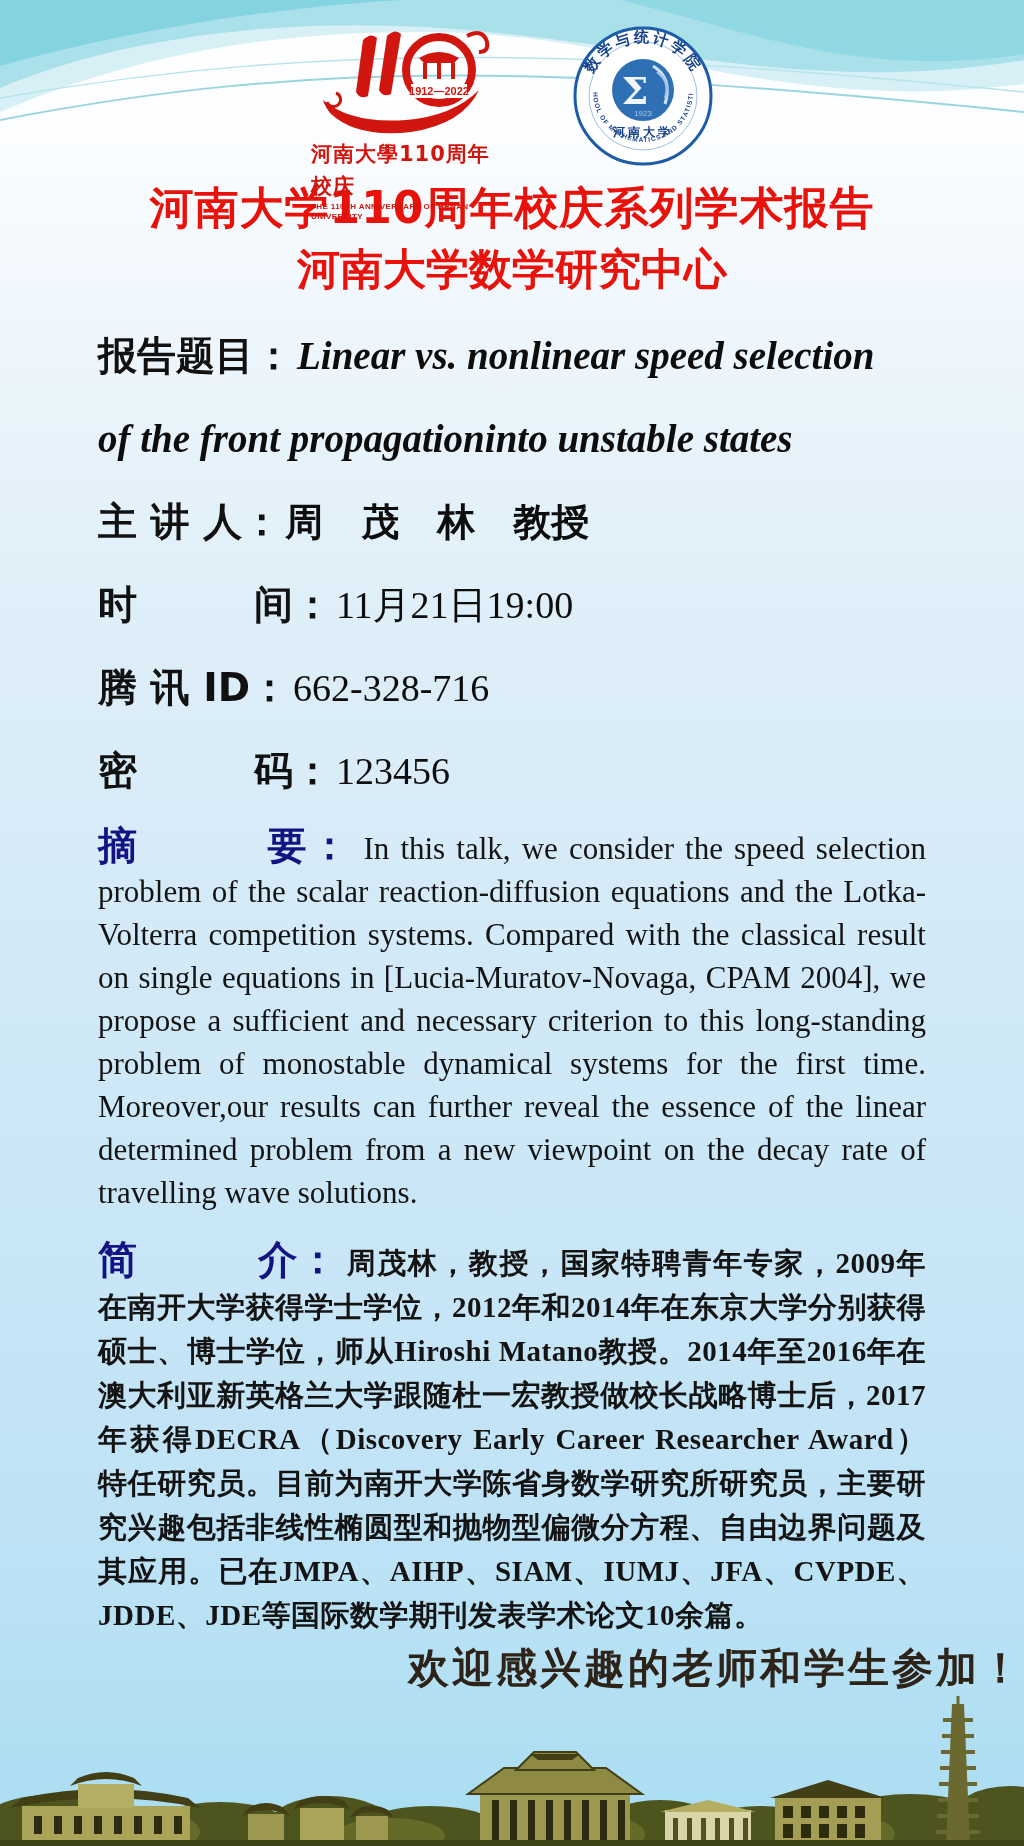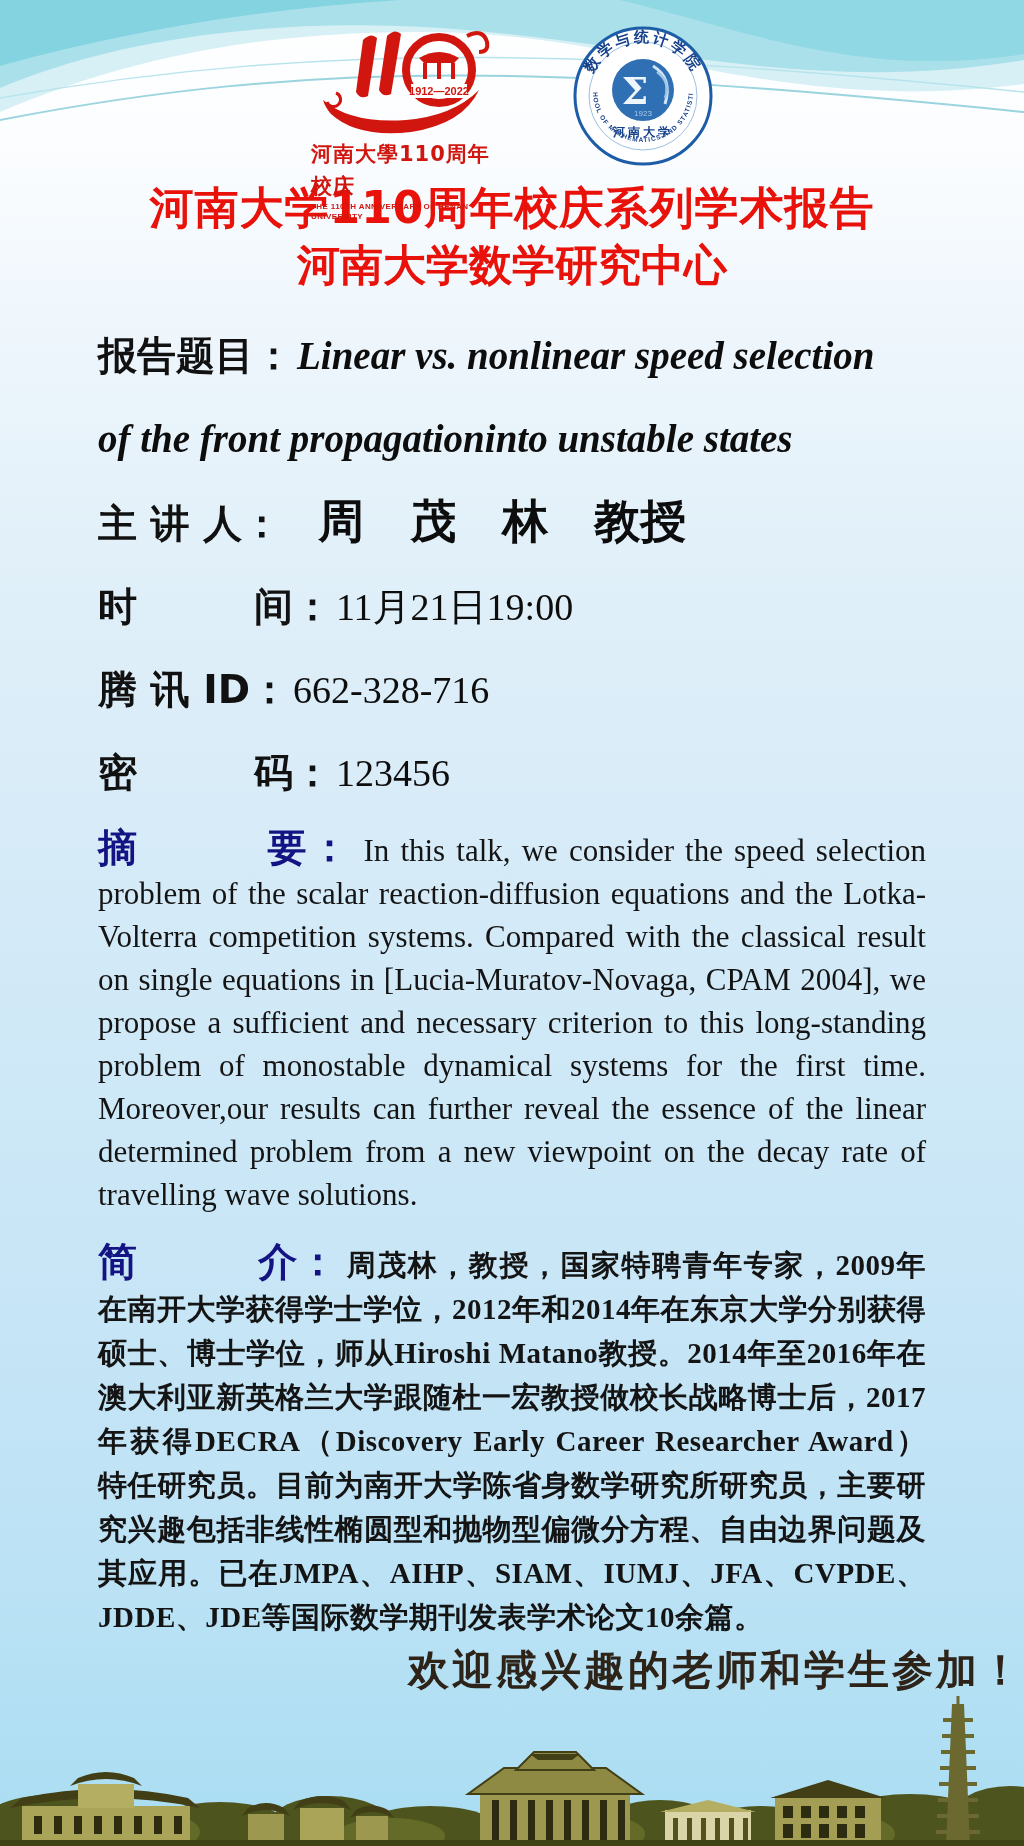--- a/index.html
+++ b/index.html
@@ -15,32 +15,32 @@
   .logo-left{width:190px;text-align:left;}
   .logo110-cn{font-size:21px;font-weight:bold;color:#d0160e;letter-spacing:1px;
     font-family:"DejaVu Sans","Liberation Sans",sans-serif;line-height:32px;}
   .logo110-en{font-size:8px;font-weight:bold;color:#d0160e;letter-spacing:.4px;
     font-family:"Liberation Sans","DejaVu Sans",sans-serif;line-height:10px;}
   .t-red{margin:4px 0 0 0;text-align:center;font-size:44px;font-weight:bold;color:#e8120b;
     letter-spacing:1px;font-family:"DejaVu Sans","Liberation Sans",sans-serif;line-height:52px;}
   .t-black{margin:10px 0 0 0;text-align:center;font-size:43px;font-weight:600;color:#171717;
     font-family:"DejaVu Sans","Liberation Sans",sans-serif;line-height:50px;}
   .t-red2{margin:10px 0 0 0;text-align:center;font-size:43px;font-weight:600;color:#e8120b;
-    font-family:Liberation Mono, monospace;line-height:50px;}
+    font-family:Liberation Sans, sans-serif;line-height:50px;}
   .content{padding:0 98px;margin-top:24px;position:relative;}
   .lab{font-family:"DejaVu Sans","Liberation Sans",sans-serif;font-weight:bold;
     font-size:39px;color:#111;}
   .lab.navy{color:#131384;}
   .report-title{margin:0;line-height:75px;padding-right:12px;}
   .en-title{font-size:39px;font-weight:bold;font-style:italic;color:#0d0d0d;
     font-family:"Liberation Serif","DejaVu Serif",serif;}
   .row{margin:0;line-height:75px;white-space:nowrap;}
   .val{font-size:38px;color:#0d0d0d;font-family:"Liberation Serif","DejaVu Serif",serif;}
-  .val-hei{font-size:46px;font-weight:bold;color:#0d0d0d;
-    font-family:"DejaVu Sans","Liberation Sans",sans-serif;margin-left:33px;}
+  .val-hei{font-size:38px;font-weight:bold;color:#0d0d0d;
+    font-family:"DejaVu Sans","Liberation Sans",sans-serif;}
   .para{margin:0;text-align:justify;color:#141414;}
   .para.abstract{margin-top:8px;line-height:43px;font-size:31px;}
   .abs-text{font-size:31px;font-family:"Liberation Serif","DejaVu Serif",serif;}
   .para.bio{margin-top:24px;line-height:44px;font-size:29px;}
   .bio-text{font-size:29px;font-weight:bold;letter-spacing:.5px;
     font-family:"Liberation Serif","DejaVu Serif",serif;}
   .welcome{margin-top:4px;text-align:right;font-size:41px;font-weight:bold;color:#2d2318;
     letter-spacing:3px;font-family:"DejaVu Serif","Liberation Serif",serif;position:relative;z-index:3;}
   .skyline{position:absolute;left:0;bottom:0;width:1024px;height:150px;z-index:2;}
 </style>

